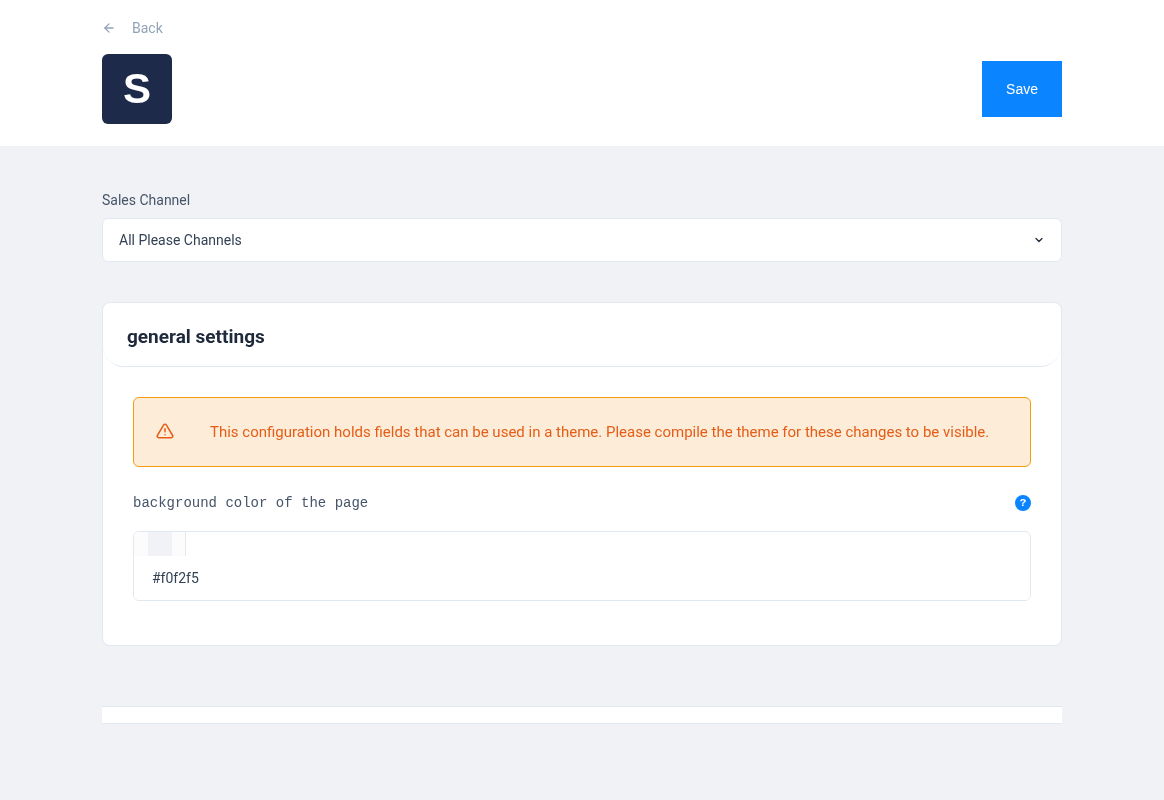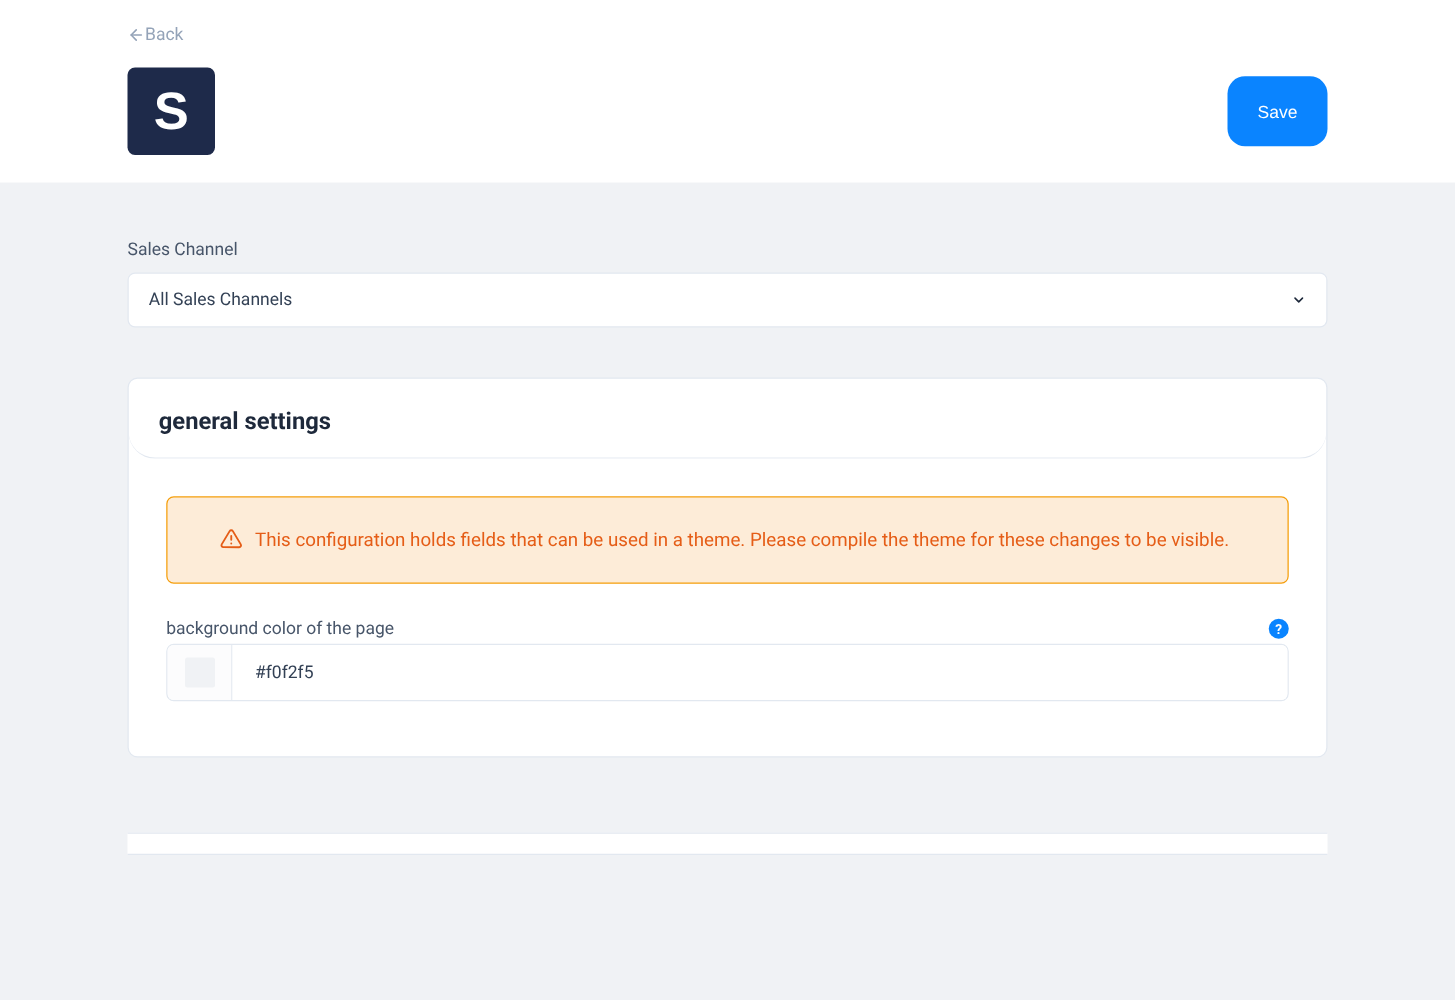--- a/index.html
+++ b/index.html
@@ -25,21 +25,21 @@
       max-width: 960px;
       margin: 0 auto;
     }
 
     .back-link {
       display: inline-flex;
       align-items: center;
       color: #94a3b8;
       font-size: 14px;
       cursor: pointer;
-      gap: 0;
+      gap: 16px;
       margin-bottom: 18px;
     }
 
     .back-arrow {
       display: inline-flex;
       align-items: center;
     }
 
     .header-row {
       display: flex;
@@ -83,21 +83,21 @@
 
     .app-author {
       font-size: 13px;
       color: #94a3b8;
     }
 
     .save-button {
       background: #0a84ff;
       color: #ffffff;
       border: none;
-      border-radius: 14px;
+      border-radius: 0;
       padding: 20px 24px;
       font-size: 14px;
       font-weight: 500;
       cursor: pointer;
     }
 
     .main-area {
       padding: 46px 0 40px 0;
     }
 
@@ -145,42 +145,43 @@
     }
 
     .card-body {
       padding: 30px 30px 44px 30px;
     }
 
     .alert-box {
       background: #fdecd8;
       border: 1px solid #f59e0b;
       border-radius: 6px;
-      padding: 22px 42px;
-      display: flex;
-      gap: 10px;
+      padding: 22px 22px;
+      display: flex;
+      gap: 36px;
       color: #e55d17;
       margin-bottom: 28px;
     }
 
     .alert-icon {
       flex-shrink: 0;
       margin-top: 2px;
     }
 
     .alert-text {
       font-size: 15px;
       line-height: 1.6;
     }
 
     .color-field-row {
       display: flex;
       align-items: center;
       justify-content: space-between;
-      margin-bottom: 4px;
+      margin-bottom: 20px;
+      font-family: Liberation Mono, monospace;
     }
 
     .help-badge {
       width: 16px;
       height: 16px;
       background: #0a84ff;
       border-radius: 50%;
       display: inline-flex;
       align-items: center;
       justify-content: center;
@@ -189,20 +190,21 @@
       font-weight: 700;
       cursor: pointer;
     }
 
     .color-input-group {
       display: flex;
       border: 1px solid #e2e8f0;
       border-radius: 6px;
       overflow: hidden;
       background: #ffffff;
+      flex-direction: column;
     }
 
     .color-swatch-wrapper {
       width: 52px;
       background: #fcfcfd;
       border-right: 1px solid #e2e8f0;
       display: flex;
       align-items: center;
       justify-content: center;
       cursor: pointer;
@@ -259,21 +261,21 @@
       <button class="save-button">Save</button>
     </div>
   </div>
 </div>
 
 <div class="main-area">
   <div class="content-wrapper">
 
     <label class="field-label">Sales Channel</label>
     <div class="select-box">
-      <span>All Sales Channels</span>
+      <span>All Please Channels</span>
       <span class="chevron-down">
         <svg width="12" height="12" viewBox="0 0 24 24" fill="none" stroke="#1e293b" stroke-width="2.5" stroke-linecap="round" stroke-linejoin="round">
           <polyline points="6 9 12 15 18 9"></polyline>
         </svg>
       </span>
     </div>
 
     <div class="card">
       <div class="card-header">
         <div class="card-title">general settings</div>

